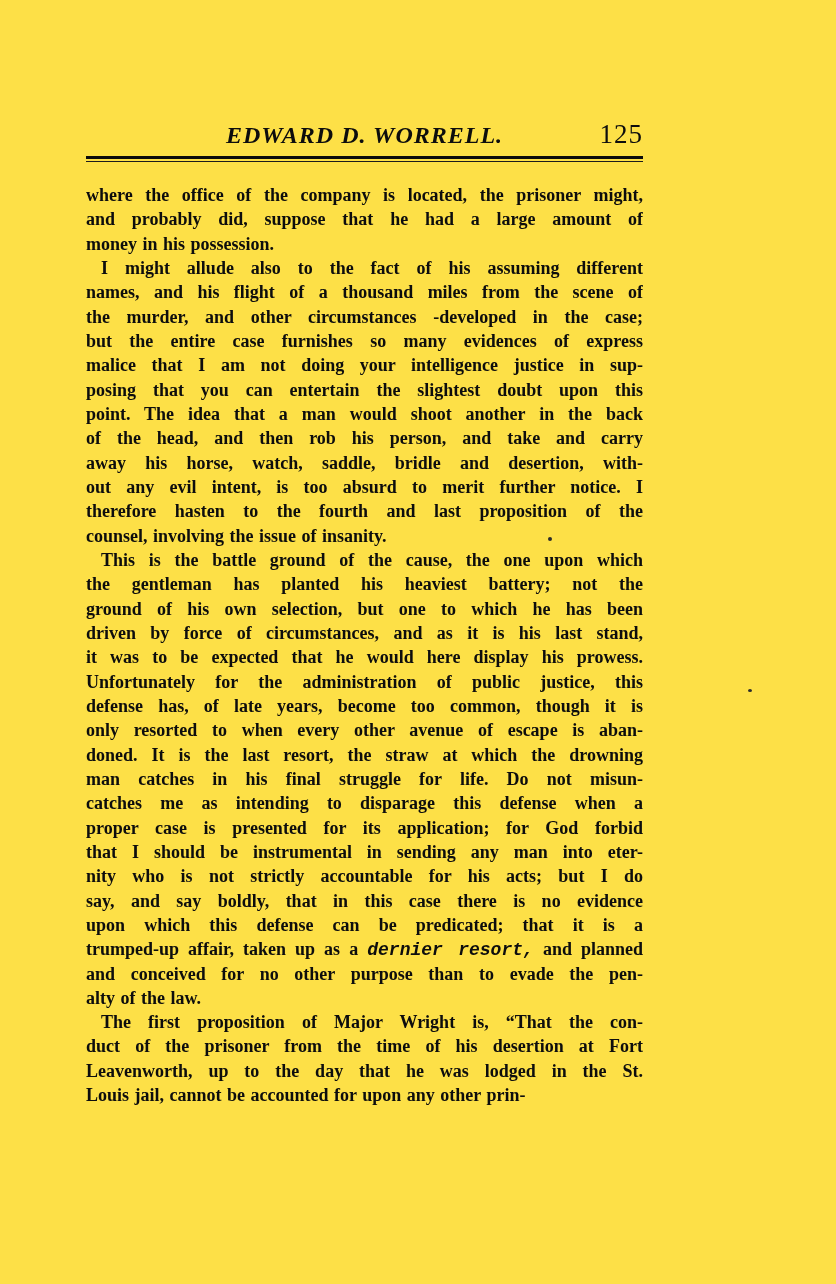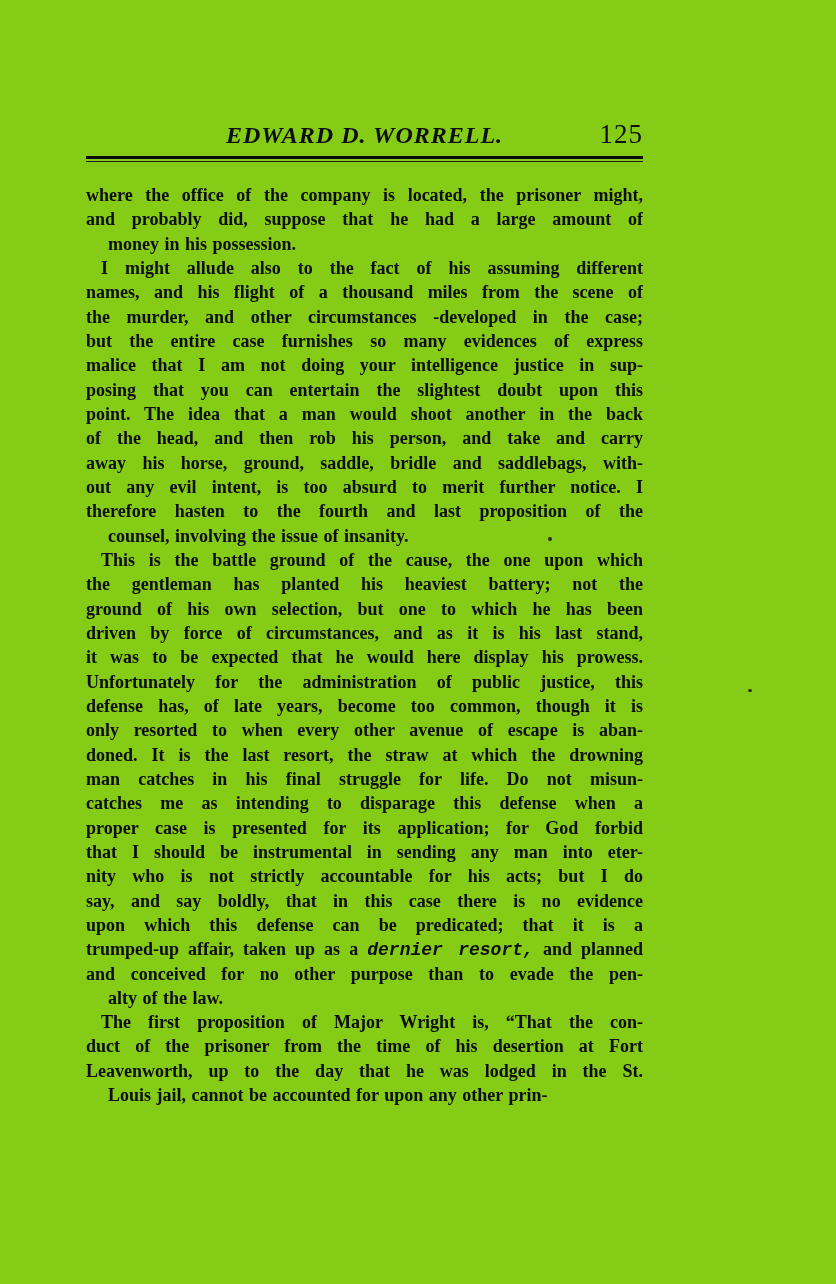--- a/index.html
+++ b/index.html
@@ -4,21 +4,21 @@
 <style>
   html, body { margin: 0; padding: 0; }
   body {
     width: 836px; height: 1284px;
     background: #e9e9e9;
     font-family: "Liberation Serif", "DejaVu Serif", serif;
   }
   .page {
     position: relative;
     width: 836px; height: 1284px;
-    background: #84cc16;
+    background: #fde047;
     color: #0d0d0d;
     overflow: hidden;
   }
   
   .running-header {
     position: absolute;
     left: 86px; top: 119px;
     width: 557px; height: 32px;
     line-height: 32px;
   }
@@ -56,21 +56,21 @@
     word-spacing: 1px;
   }
   .paragraph { margin: 0; padding: 0; }
   .line {
     text-align: justify;
     text-align-last: justify;
     white-space: normal;
     overflow: hidden;
     height: 24.33px;
   }
-  .line.last { text-align-last: left; margin-left: 22px; }
+  .line.last { text-align-last: left; }
   .line.indent { text-indent: 15px; }
   .italic { font-style: italic; font-family: Liberation Mono, monospace; }
   
   .speck {
     position: absolute;
     background: #2b2b2b;
     border-radius: 50%;
   }
   .speck-1 { left: 548px; top: 537px; width: 4px; height: 4px; }
   .speck-2 { left: 748px; top: 689px; width: 4px; height: 3px; }
@@ -95,21 +95,21 @@
       </div>
       <div class="paragraph">
         <div class="line indent">I might allude also to the fact of his assuming different</div>
         <div class="line">names, and his flight of a thousand miles from the scene of</div>
         <div class="line">the murder, and other circumstances -developed in the case;</div>
         <div class="line">but the entire case furnishes so many evidences of express</div>
         <div class="line">malice that I am not doing your intelligence justice in sup-</div>
         <div class="line">posing that you can entertain the slightest doubt upon this</div>
         <div class="line">point. The idea that a man would shoot another in the back</div>
         <div class="line">of the head, and then rob his person, and take and carry</div>
-        <div class="line">away his horse, ground, saddle, bridle and saddlebags, with-</div>
+        <div class="line">away his horse, watch, saddle, bridle and desertion, with-</div>
         <div class="line">out any evil intent, is too absurd to merit further notice. I</div>
         <div class="line">therefore hasten to the fourth and last proposition of the</div>
         <div class="line last">counsel, involving the issue of insanity.</div>
       </div>
       <div class="paragraph">
         <div class="line indent">This is the battle ground of the cause, the one upon which</div>
         <div class="line">the gentleman has planted his heaviest battery; not the</div>
         <div class="line">ground of his own selection, but one to which he has been</div>
         <div class="line">driven by force of circumstances, and as it is his last stand,</div>
         <div class="line">it was to be expected that he would here display his prowess.</div>

